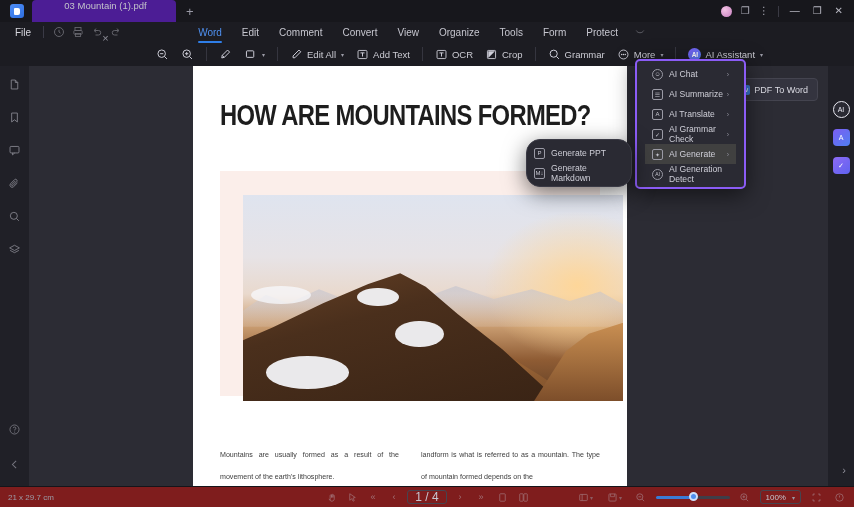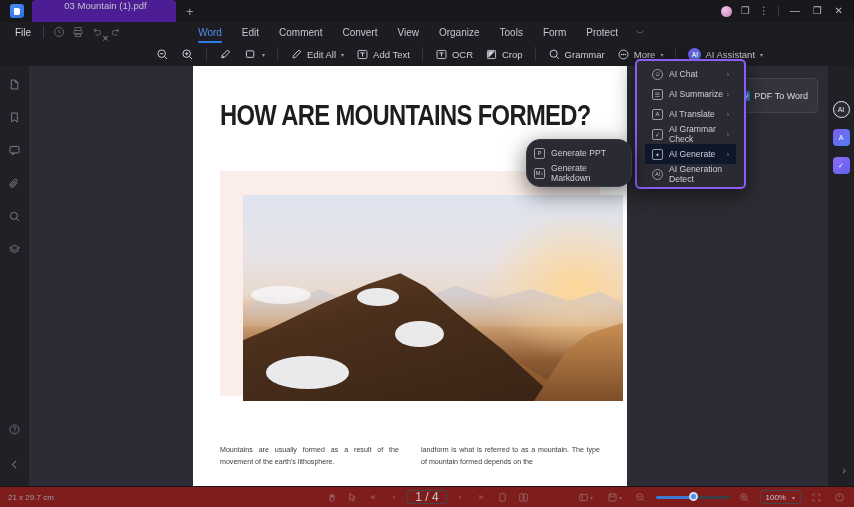--- a/index.html
+++ b/index.html
@@ -183,49 +183,49 @@
     position: absolute; right: 0; bottom: 0; width: 30%; height: 38%;
     background: linear-gradient(180deg,#c98f52,#7d4e2a);
     clip-path: polygon(22% 100%, 50% 36%, 70% 14%, 100% 0%, 100% 100%);
   }
   .doc-cols {
     position: absolute; left: 27px; top: 378px; width: 380px;
     display: flex; gap: 22px;
   }
   .doc-col { flex: 1; }
   .doc-col p {
-    font-size: 7.1px; color: #3c3c3c; line-height: 12px;
+    font-size: 7.1px; color: #3c3c3c; line-height: 22px;
     text-align: justify; font-family: "Liberation Sans", sans-serif;
   }
 
   
   .pdf2word {
     position: absolute; right: 10px; top: 12px;
     background: #34343f; border: 1px solid #44444f; border-radius: 4px;
-    height: 35px; display: flex; align-items: center; gap: 4px;
+    height: 23px; display: flex; align-items: center; gap: 4px;
     padding: 0 9px; font-size: 9px; color: #dcdce4; cursor: pointer;
   }
   .w-chip {
     width: 10px; height: 10px; border-radius: 2px; background: #3b7bd4;
     display: flex; align-items: center; justify-content: center;
     font-size: 6px; color: #fff;
   }
 
   
   .ai-menu {
     position: absolute; left: 635px; top: 59px; width: 111px;
     background: #2a2a33; border: 2px solid #8b5cf6; border-radius: 5px;
     padding: 3px 8px; z-index: 40; box-shadow: 0 6px 22px rgba(0,0,0,.55);
   }
   .ai-item {
     height: 20px; display: flex; align-items: center; gap: 6px;
     padding: 0 7px; font-size: 8.6px; color: #cfcfd8; cursor: pointer;
     position: relative;
   }
-  .ai-item:hover, .ai-item.hl { background: #0f172a; }
+  .ai-item:hover, .ai-item.hl { background: #404040; }
   .ai-item .arr { position: absolute; right: 7px; font-size: 7px; color: #8e8e9a; }
   .mico {
     width: 11px; height: 11px; border: 1px solid #9b9ba6; border-radius: 2px;
     display: flex; align-items: center; justify-content: center;
     font-size: 6px; color: #c5c5cf; flex: 0 0 auto;
   }
   .mico.round { border-radius: 50%; }
 
   
   .ai-sub {

